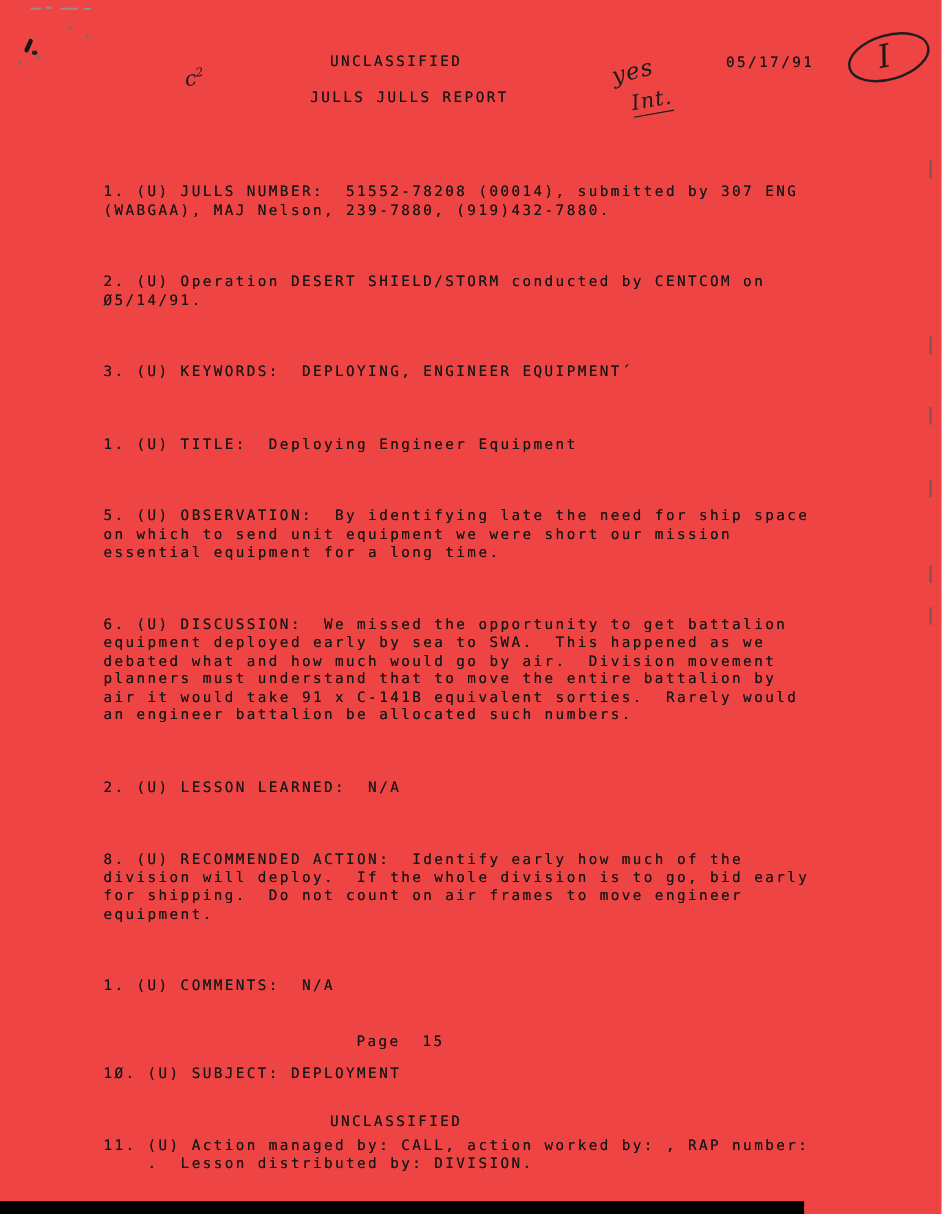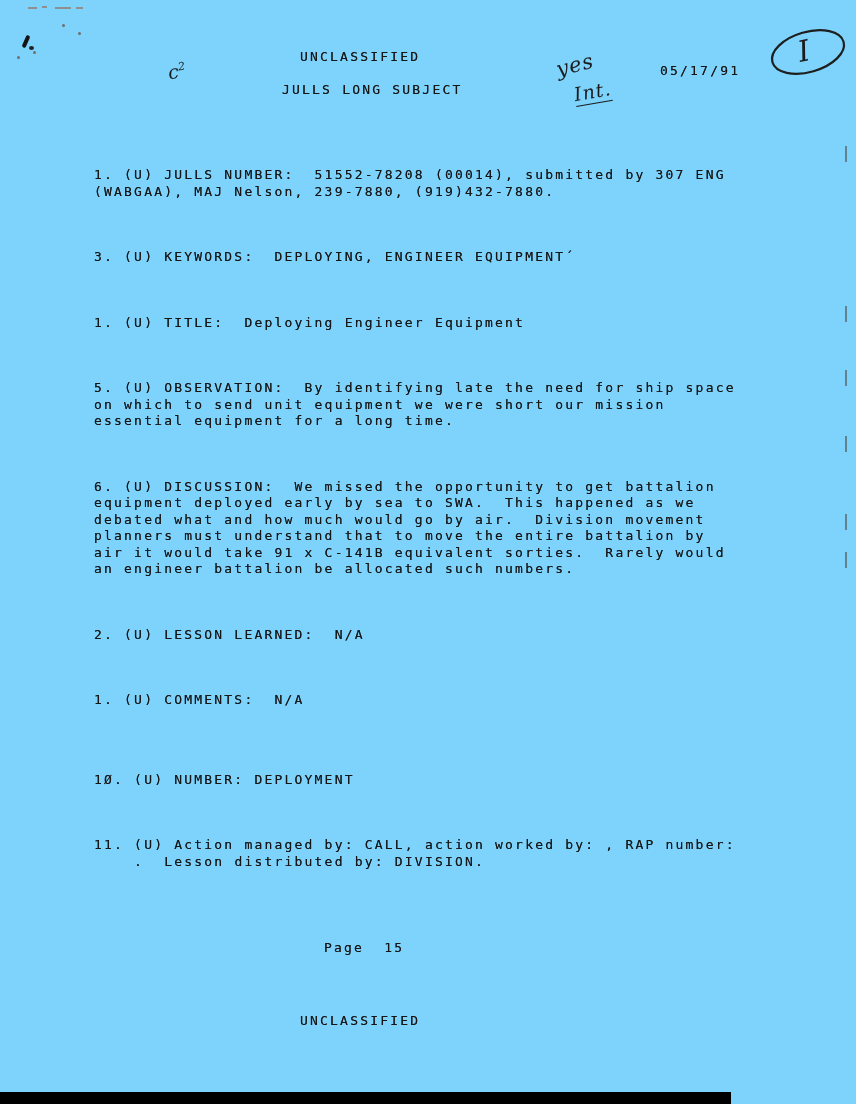--- a/index.html
+++ b/index.html
@@ -1,35 +1,35 @@
 <!DOCTYPE html>
 <html><head>
 <meta charset="utf-8">
 <style>
   html,body { margin:0; padding:0; background:#e8e8e8; }
   .page {
     position:relative;
     width:856px; height:1104px;
     margin:0 auto;
-    background:#7dd3fc;
+    background:#ef4444;
     overflow:hidden;
     font-family:"DejaVu Sans Mono", monospace;
     color:#161616;
   }
   .mono {
     font-size:13px;
     letter-spacing:2.2px;
     line-height:16.5px;
     text-shadow:0 0 0.5px rgba(25,25,25,0.75);
     white-space:pre;
   }
   
   .hdr-class { position:absolute; top:49px; left:300px; }
   .hdr-title { position:absolute; top:82px; left:282px; }
-  .hdr-date  { position:absolute; top:63px; left:660px; }
+  .hdr-date  { position:absolute; top:50px; left:660px; }
 
   
   .hand { font-family:"DejaVu Serif", serif; font-style:italic; color:#1b1b1b; }
   .hw-c2  { position:absolute; top:60px; left:168px; font-size:19px; transform:rotate(-8deg); }
   .hw-c2 sup { font-size:11px; }
   .hw-yes { position:absolute; top:53px; left:556px; font-size:21px; transform:rotate(-14deg); letter-spacing:1px; }
   .hw-int { position:absolute; top:80px; left:574px; font-size:19px; transform:rotate(-10deg); letter-spacing:1px; border-bottom:1.5px solid #1b1b1b; padding-bottom:1px; }
 
   
   .circle-mark { position:absolute; top:24px; left:766px; width:84px; height:58px; }
@@ -74,51 +74,57 @@
   <div class="dot" style="left:33px; top:51px;"></div>
 
   <div class="tick" style="top:146px;"></div>
   <div class="tick" style="top:306px;"></div>
   <div class="tick" style="top:370px;"></div>
   <div class="tick" style="top:436px;"></div>
   <div class="tick" style="top:514px;"></div>
   <div class="tick" style="top:552px;"></div>
 
   <div class="mono hdr-class">UNCLASSIFIED</div>
-  <div class="mono hdr-title">JULLS LONG SUBJECT</div>
+  <div class="mono hdr-title">JULLS JULLS REPORT</div>
   <div class="mono hdr-date">05/17/91</div>
 
   <div class="hand hw-c2"><span>c</span><sup>2</sup></div>
   <div class="hand hw-yes">yes</div>
   <div class="hand hw-int">Int.</div>
 
   <div class="circle-mark">
     <svg width="84" height="58" viewBox="0 0 84 58">
       <ellipse cx="42" cy="28" rx="37" ry="20" fill="none" stroke="#1e1e1e" stroke-width="2.2" transform="rotate(-16 42 28)"></ellipse>
     </svg>
     <span class="circle-letter">I</span>
   </div>
 
   <div class="mono body-text">
     <p class="item">1. (U) JULLS NUMBER:  51552-78208 (00014), submitted by 307 ENG
 (WABGAA), MAJ Nelson, 239-7880, (919)432-7880.</p>
+    <p class="item">2. (U) Operation DESERT SHIELD/STORM conducted by CENTCOM on
+Ø5/14/91.</p>
     <p class="item">3. (U) KEYWORDS:  DEPLOYING, ENGINEER EQUIPMENT´</p>
     <p class="item">1. (U) TITLE:  Deploying Engineer Equipment</p>
     <p class="item">5. (U) OBSERVATION:  By identifying late the need for ship space
 on which to send unit equipment we were short our mission
 essential equipment for a long time.</p>
     <p class="item">6. (U) DISCUSSION:  We missed the opportunity to get battalion
 equipment deployed early by sea to SWA.  This happened as we
 debated what and how much would go by air.  Division movement
 planners must understand that to move the entire battalion by
 air it would take 91 x C-141B equivalent sorties.  Rarely would
 an engineer battalion be allocated such numbers.</p>
     <p class="item">2. (U) LESSON LEARNED:  N/A</p>
+    <p class="item">8. (U) RECOMMENDED ACTION:  Identify early how much of the
+division will deploy.  If the whole division is to go, bid early
+for shipping.  Do not count on air frames to move engineer
+equipment.</p>
     <p class="item gap">1. (U) COMMENTS:  N/A</p>
-    <p class="item">1Ø. (U) NUMBER: DEPLOYMENT</p>
+    <p class="item">1Ø. (U) SUBJECT: DEPLOYMENT</p>
     <p class="item">11. (U) Action managed by: CALL, action worked by: , RAP number:
     .  Lesson distributed by: DIVISION.</p>
   </div>
 
   <div class="mono footer-page">Page  15</div>
   <div class="mono footer-class">UNCLASSIFIED</div>
   <div class="black-bar"></div>
 
 </div>
 

